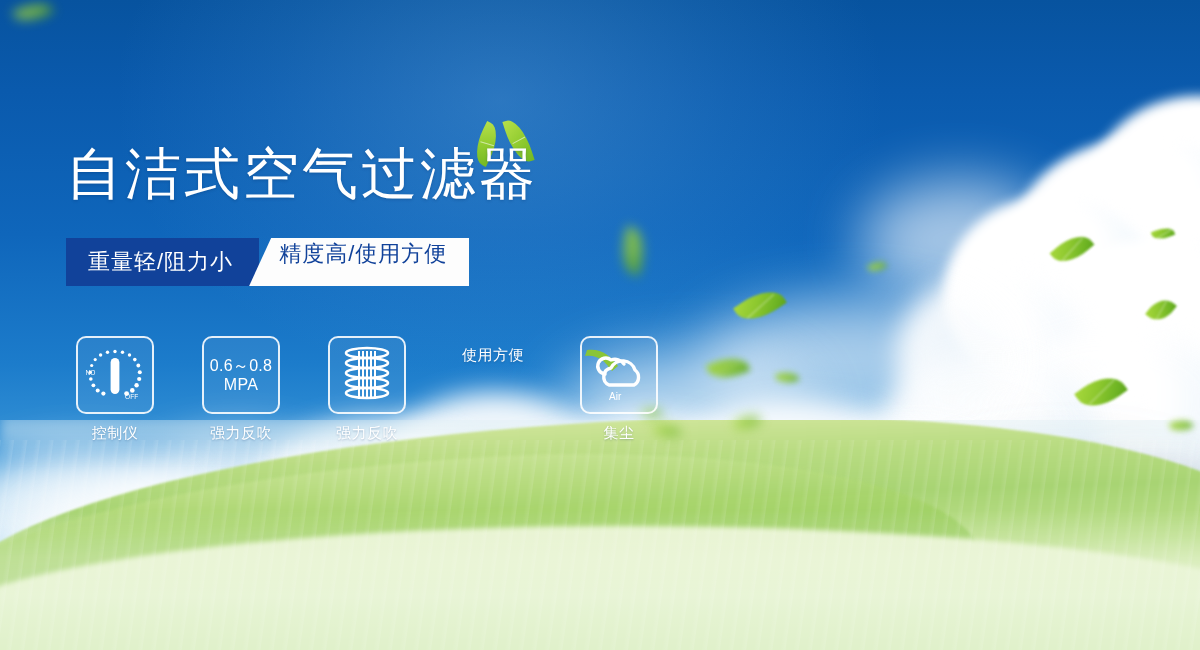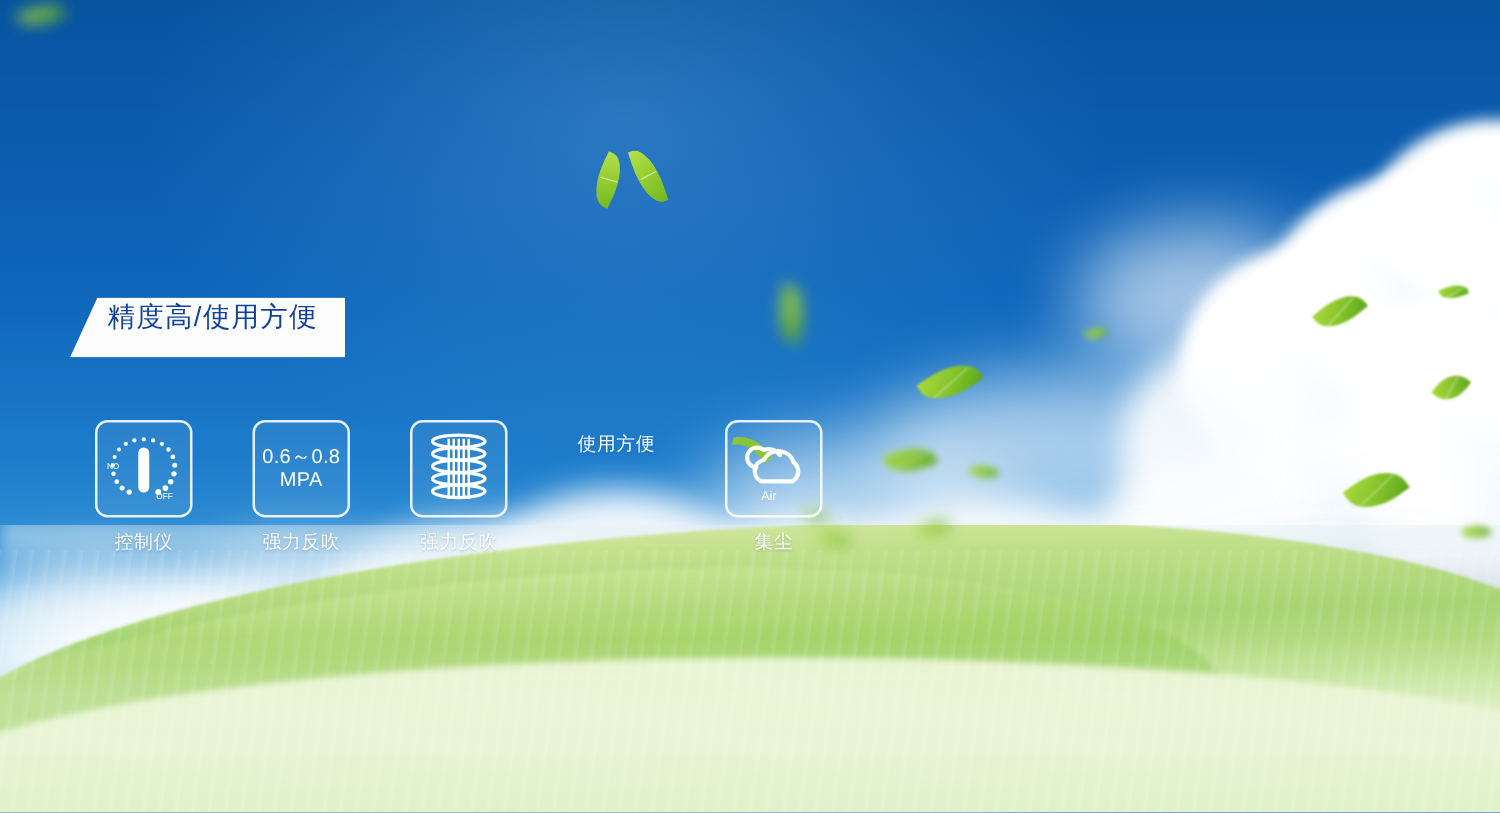--- a/index.html
+++ b/index.html
@@ -363,22 +363,24 @@
     <div class="leaf blur2" style="left:868px; top:262px; width:18px; height:9px;  transform:rotate(-26deg);"></div>
     <div class="leaf blur3" style="left:642px; top:408px; width:20px; height:10px; transform:rotate(-14deg);"></div>
     <div class="leaf blur3" style="left:654px; top:425px; width:26px; height:12px; transform:rotate(-8deg);"></div>
   </div>
 
   <div class="content">
 
     <div class="sprout-leaf" style="left:477px; top:123px; width:19px; height:42px; transform:rotate(26deg);"></div>
     <div class="sprout-leaf" style="left:509px; top:118px; width:19px; height:46px; transform:rotate(-18deg);"></div>
 
+    <div class="title">自洁式空气过滤器</div>
 
     <div class="subtitle-bar">
+      <div class="sub-left">重量轻/阻力小</div>
       <div class="sub-right">精度高/使用方便</div>
     </div>
 
     <div class="features">
 
       <div class="feature">
         <div class="feat-box">
           <svg class="svg-icon" width="66" height="62" viewBox="0 0 66 62">
             <g fill="#ffffff">
               <circle cx="33" cy="7.5" r="1.7"></circle>

